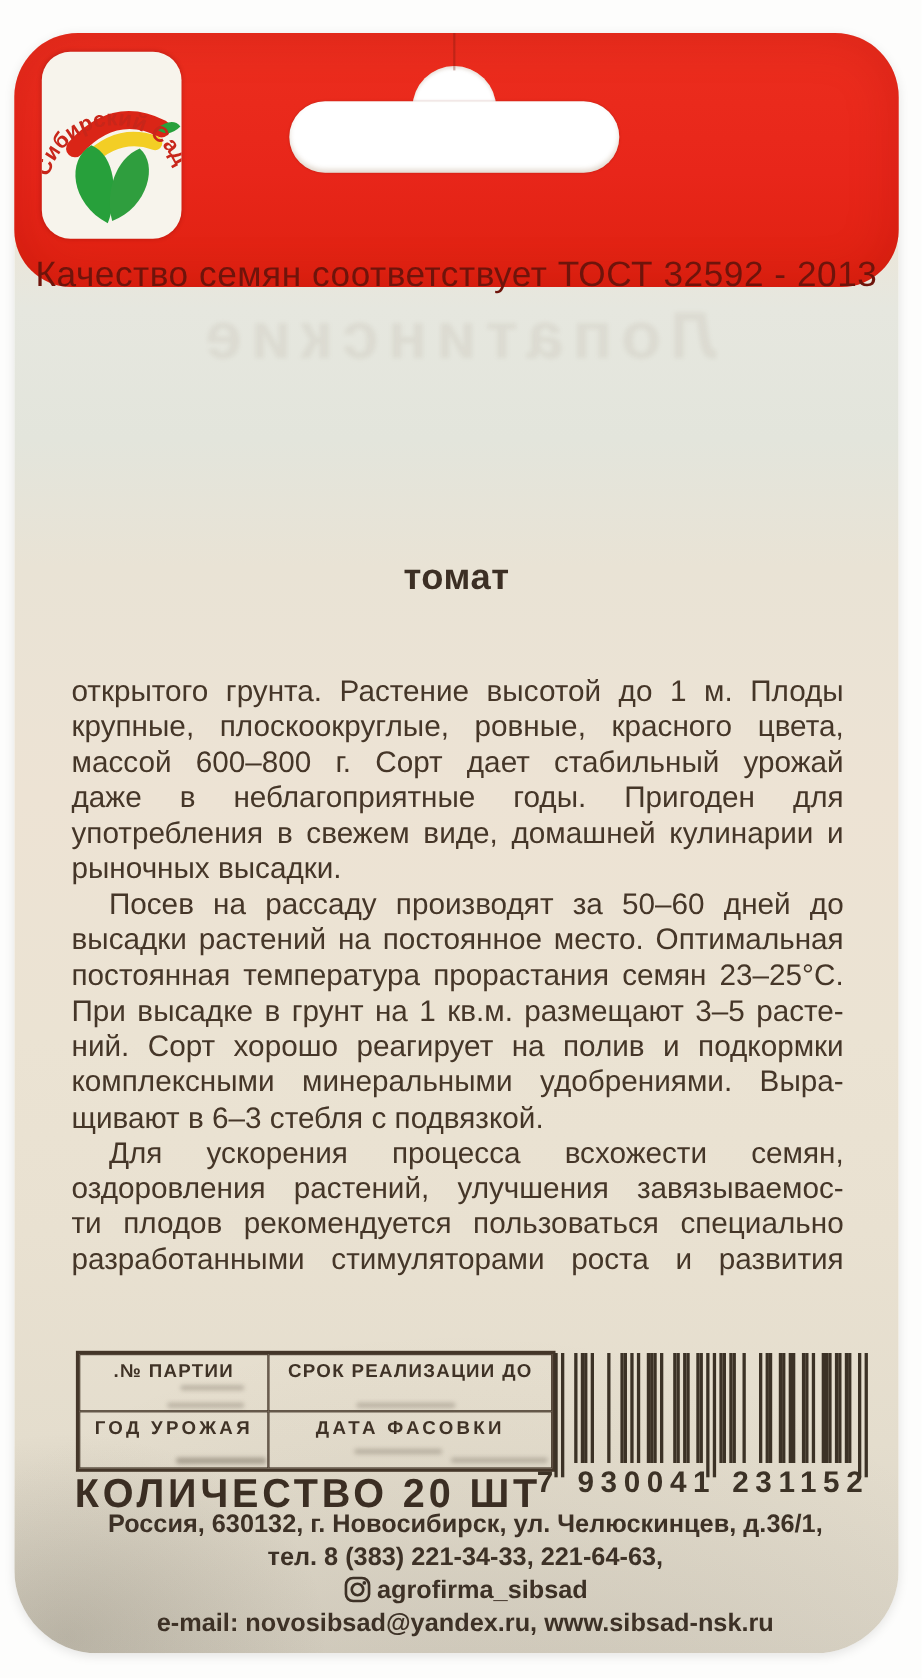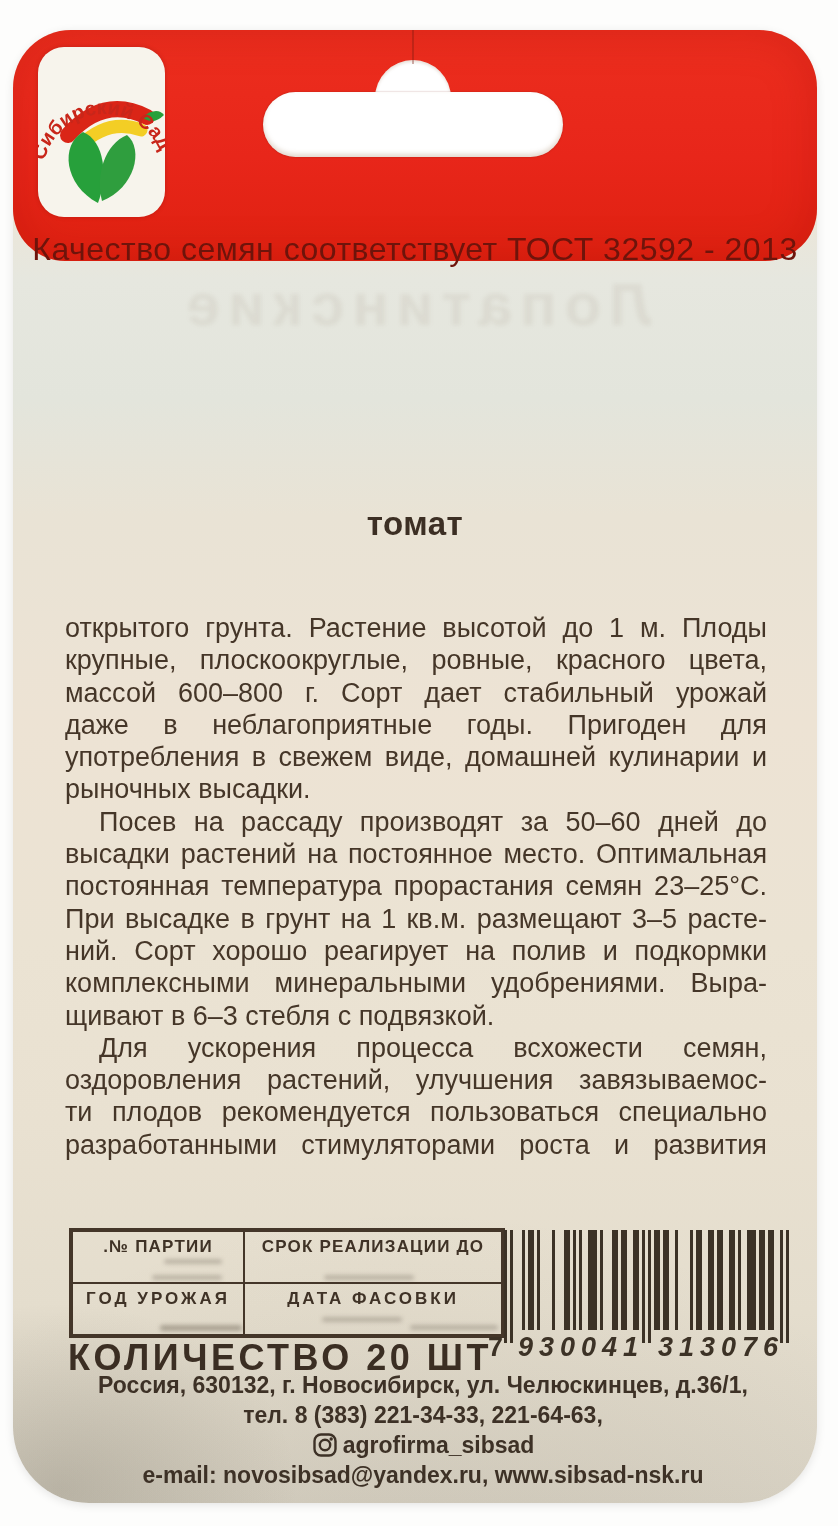--- a/index.html
+++ b/index.html
@@ -64,21 +64,21 @@
     border-radius:3px;}
 
   
   .barcode{position:absolute;left:491px;top:1200px;width:285px;height:168px;}
   .bars{position:absolute;left:0;top:0;width:285px;height:115px;}
   .bar{position:absolute;top:0;width:3px;height:100px;background:#3c3226;}
   .bar.tall{height:113px;}
   .bc-digits{position:absolute;left:-16px;top:102px;width:310px;display:flex;
     font-size:27px;font-weight:700;color:#3c3226;}
   .bc-digits .d0{width:30px;}
-  .bc-digits .d1,.bc-digits .d2{flex:1;letter-spacing:6px;font-style:italic;}
+  .bc-digits .d1,.bc-digits .d2{flex:1;text-align:center;letter-spacing:6px;}
 
   
   .quantity{position:absolute;left:55px;top:1307px;font-size:36px;font-weight:700;
     letter-spacing:3.5px;color:#3b2e23;transform:scaleY(1.02);}
 
   
   .contact{position:absolute;left:40px;top:1340px;width:740px;text-align:center;
     font-size:23px;font-weight:700;color:#3d3126;line-height:30px;}
   .ig-icon{display:inline-block;vertical-align:-5px;margin-right:5px;}
 </style>
@@ -195,21 +195,21 @@
           <div class="bar" style="left: 255px;"></div>
           <div class="bar" style="left: 258px;"></div>
           <div class="bar" style="left: 264px;"></div>
           <div class="bar" style="left: 267px;"></div>
           <div class="bar tall" style="left: 276px;"></div>
           <div class="bar tall" style="left: 282px;"></div>
         </div>
       <div class="bc-digits">
         <span class="d0">7</span>
         <span class="d1">930041</span>
-        <span class="d2">313076</span>
+        <span class="d2">231152</span>
       </div>
     </div>
 
     <div class="quantity">КОЛИЧЕСТВО 20 ШТ</div>
 
     <div class="contact">
       <div>Россия, 630132, г. Новосибирск, ул. Челюскинцев, д.36/1,</div>
       <div>тел. 8 (383) 221-34-33, 221-64-63,</div>
       <div>
         <svg class="ig-icon" width="26" height="26" viewBox="0 0 26 26">

